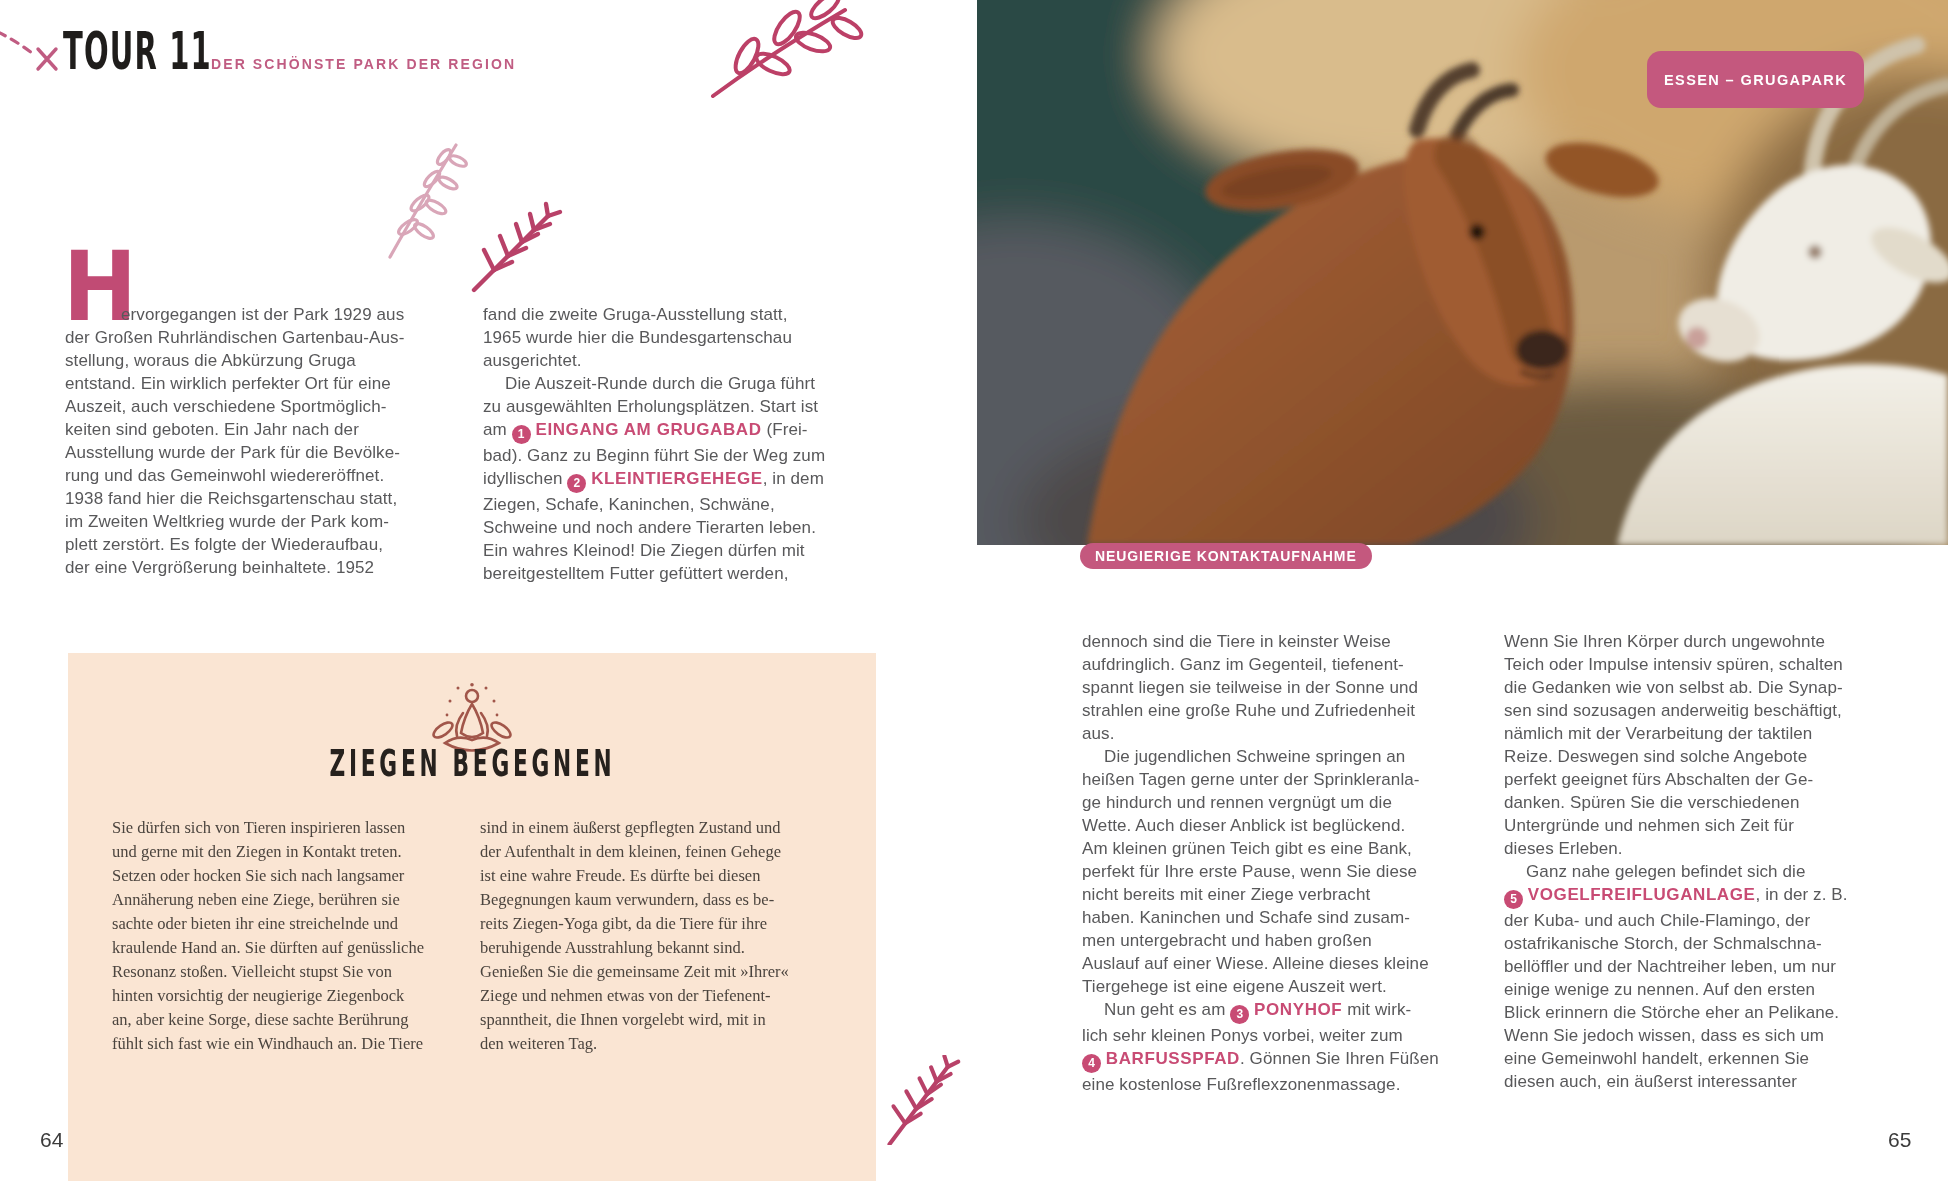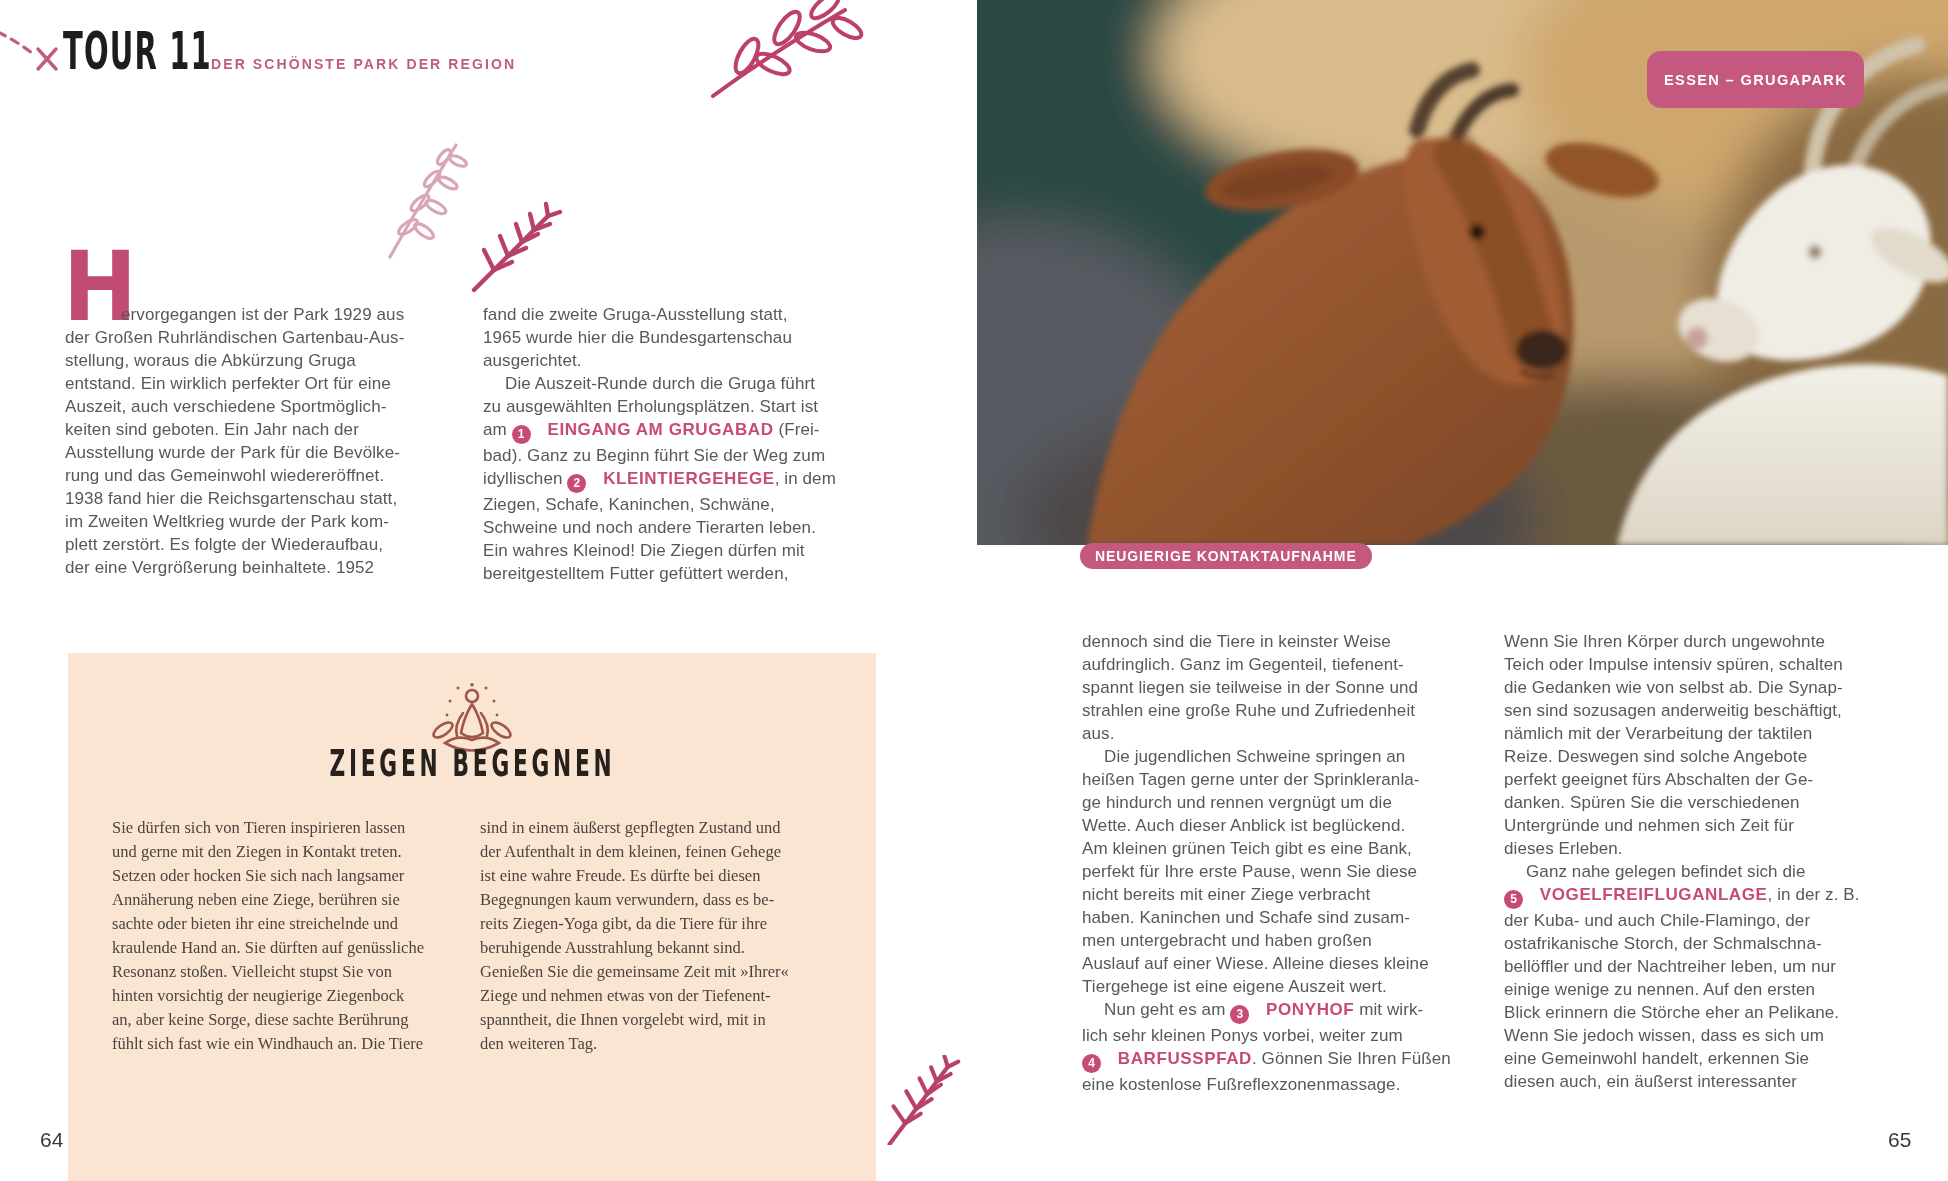--- a/index.html
+++ b/index.html
@@ -13,21 +13,21 @@
   .tour-sub{position:absolute;left:178px;top:56px;font-size:14px;font-weight:700;color:#c05c82;
       letter-spacing:2.1px;white-space:nowrap;margin-left:33px;}
 
   
   .col{position:absolute;color:#58585a;font-size:17px;line-height:23px;letter-spacing:0.1px;}
   .tline{white-space:nowrap;}
   .ind{display:inline-block;width:22px;}
   .poi{display:inline-flex;align-items:center;justify-content:center;width:19px;height:19px;
        border-radius:50%;background:#c84b74;color:#ffffff;font-size:12px;font-weight:700;
        vertical-align:-3px;letter-spacing:0;}
-  .kw{color:#c84b74;font-weight:700;letter-spacing:0.6px;margin-left:12px;}
+  .kw{color:#c84b74;font-weight:700;letter-spacing:0.6px;}
   .intro-col1{left:65px;top:303px;width:398px;}
   .intro-col1 .tline:first-child{padding-left:56px;}
   .intro-col2{left:483px;top:303px;width:398px;}
   .dropcap{position:absolute;left:63px;top:252px;font-size:96px;line-height:70px;font-weight:700;
       color:#c14b74;font-family:"DejaVu Sans",sans-serif;transform:scale(0.92,1);transform-origin:left top;}
 
   
   .feature-box{position:absolute;left:68px;top:653px;width:808px;height:564px;background:#fae5d3;}
   .box-title{position:absolute;left:0;top:90px;width:100%;text-align:center;}
   .box-title span{display:inline-block;font-size:35px;font-weight:700;color:#26211d;

